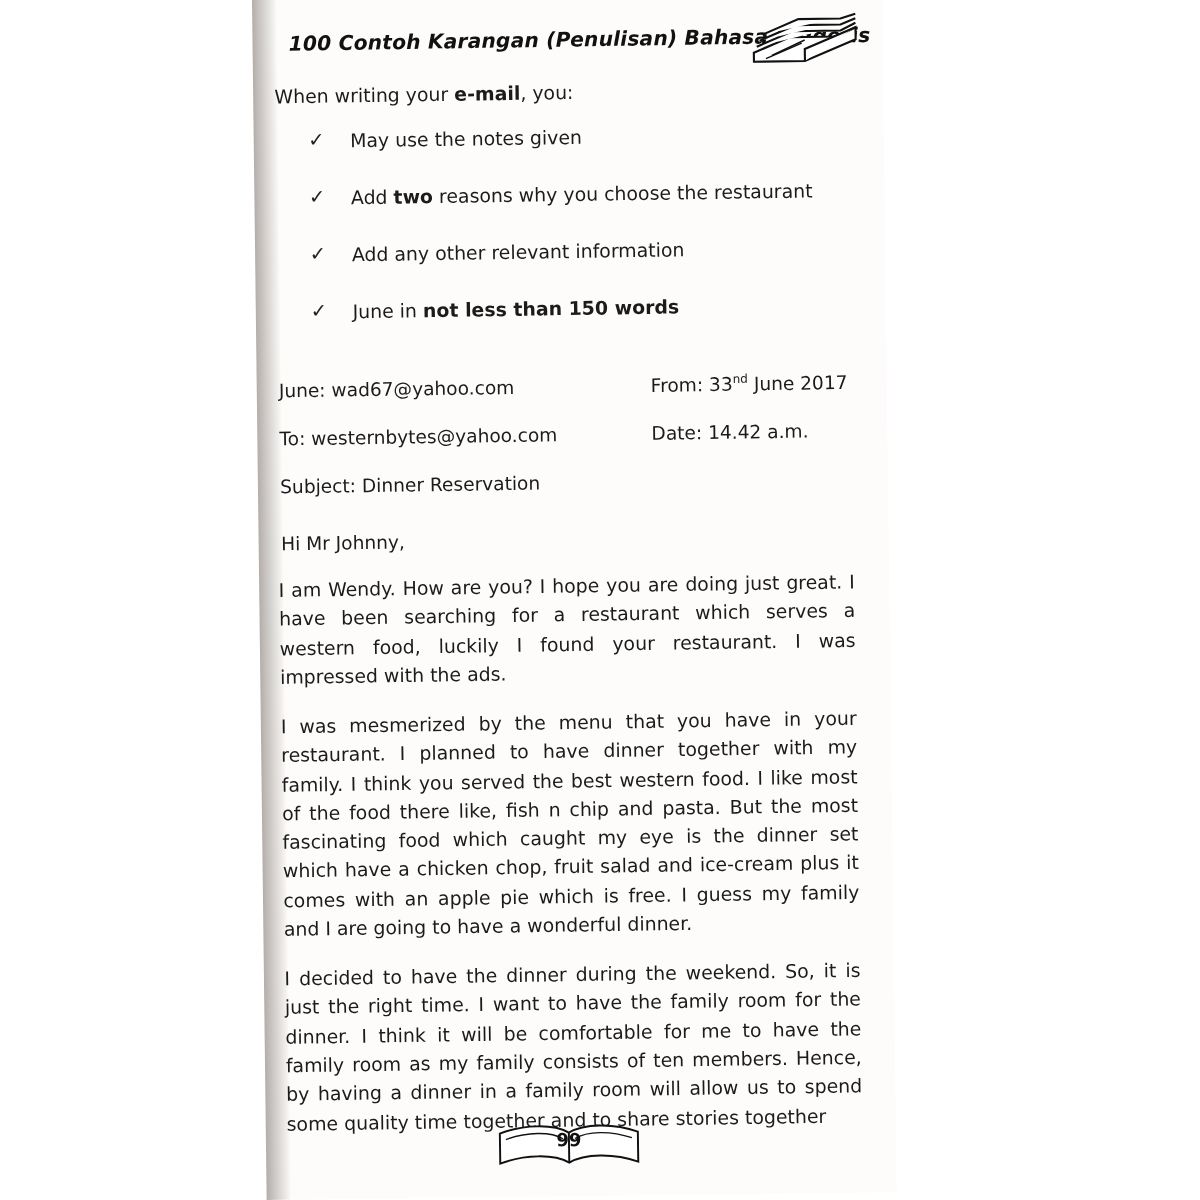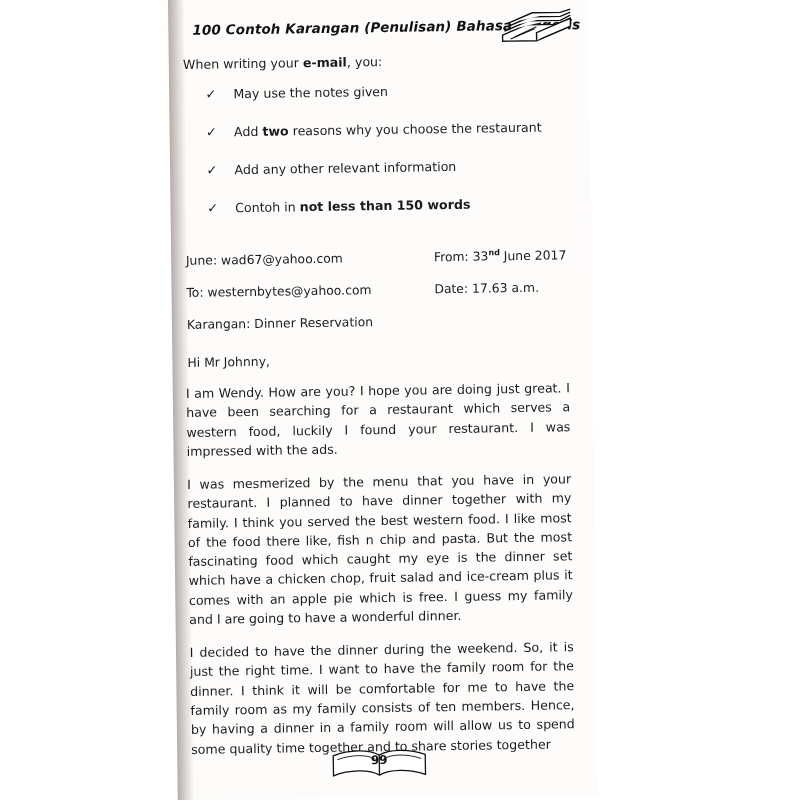--- a/index.html
+++ b/index.html
@@ -190,21 +190,21 @@
     z-index: 3;
   }
   .open-book {
     position: absolute;
     left: 0;
     top: 0;
     width: 140px;
     height: 40px;
   }
   b { font-weight: bold; }
-  sup { font-size: 8px; vertical-align: super; font-weight: bold; }
+  sup { font-size: 8px; vertical-align: super; }
 </style>
 </head>
 <body>
 
 <div class="page">
   <div class="left-dark"></div>
   <div class="right-dark"></div>
   <div class="scan"></div>
   <div class="spine-shadow"></div>
 
@@ -243,21 +243,21 @@
         <div class="bullet">
           <span class="tick">✓</span>
           <span>Add </span><b>two</b><span> reasons why you choose the restaurant</span>
         </div>
         <div class="bullet">
           <span class="tick">✓</span>
           <span>Add any other relevant information</span><b></b><span></span>
         </div>
         <div class="bullet">
           <span class="tick">✓</span>
-          <span>Contoh in </span><b>not less than 150 words</b><span></span>
+          <span>June in </span><b>not less than 150 words</b><span></span>
         </div>
       </div>
 
       <div class="meta">
         <div class="meta-row">
           <span class="meta-left">
             <span>June:</span>
             <span>wad67@yahoo.com</span>
           </span>
           <span class="meta-right">
@@ -265,25 +265,25 @@
             <span><span>33</span><sup>nd</sup><span> June 2017</span></span>
           </span>
         </div>
         <div class="meta-row">
           <span class="meta-left">
             <span>To:</span>
             <span>westernbytes@yahoo.com</span>
           </span>
           <span class="meta-right">
             <span>Date:</span>
-            <span>17.63 a.m.</span>
+            <span>14.42 a.m.</span>
           </span>
         </div>
         <div class="meta-subject">
-          <span>Karangan:</span>
+          <span>Subject:</span>
           <span>Dinner Reservation</span>
         </div>
       </div>
 
       <div class="salutation">Hi Mr Johnny,</div>
 
       <div class="body-copy">
         <p class="para">I am Wendy. How are you? I hope you are doing just great. I have been searching for a restaurant which serves a western food, luckily I found your restaurant. I was impressed with the ads.</p>
         <p class="para">I was mesmerized by the menu that you have in your restaurant. I planned to have dinner together with my family. I think you served the best western food. I like most of the food there like, fish n chip and pasta. But the most fascinating food which caught my eye is the dinner set which have a chicken chop, fruit salad and ice-cream plus it comes with an apple pie which is free. I guess my family and I are going to have a wonderful dinner.</p>
         <p class="para">I decided to have the dinner during the weekend. So, it is just the right time. I want to have the family room for the dinner. I think it will be comfortable for me to have the family room as my family consists of ten members. Hence, by having a dinner in a family room will allow us to spend some quality time together and to share stories together</p>

